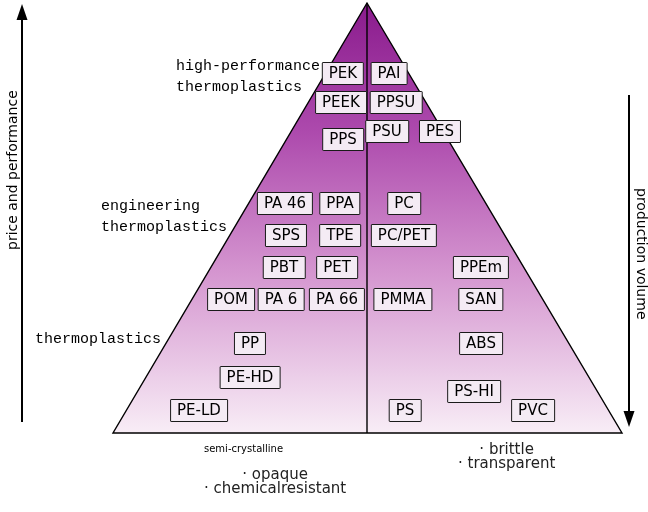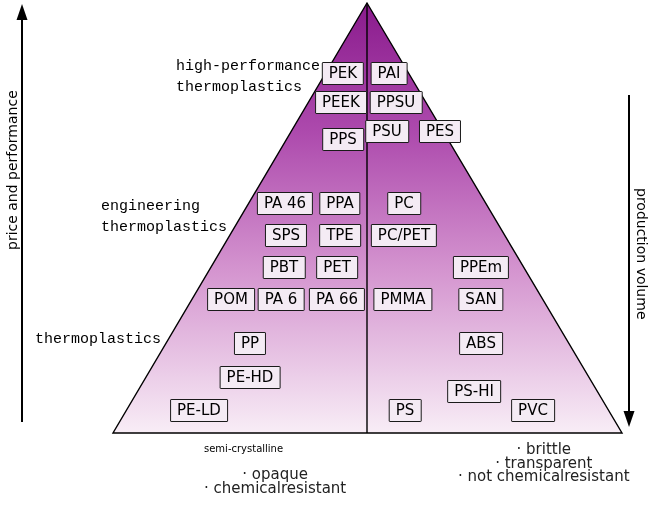--- a/index.html
+++ b/index.html
@@ -125,17 +125,16 @@
     <div class="bullets">
       <div>· opaque</div>
       <div>· chemicalresistant</div>
     </div>
   </div>
 
   <div class="foot" style="left:458px;top:443px">
     <div class="bullets">
       <div>· brittle</div>
       <div>· transparent</div>
-      <div>· not chemicalresistant</div>
     </div>
   </div>
 
 </div>
 
 </body></html>

